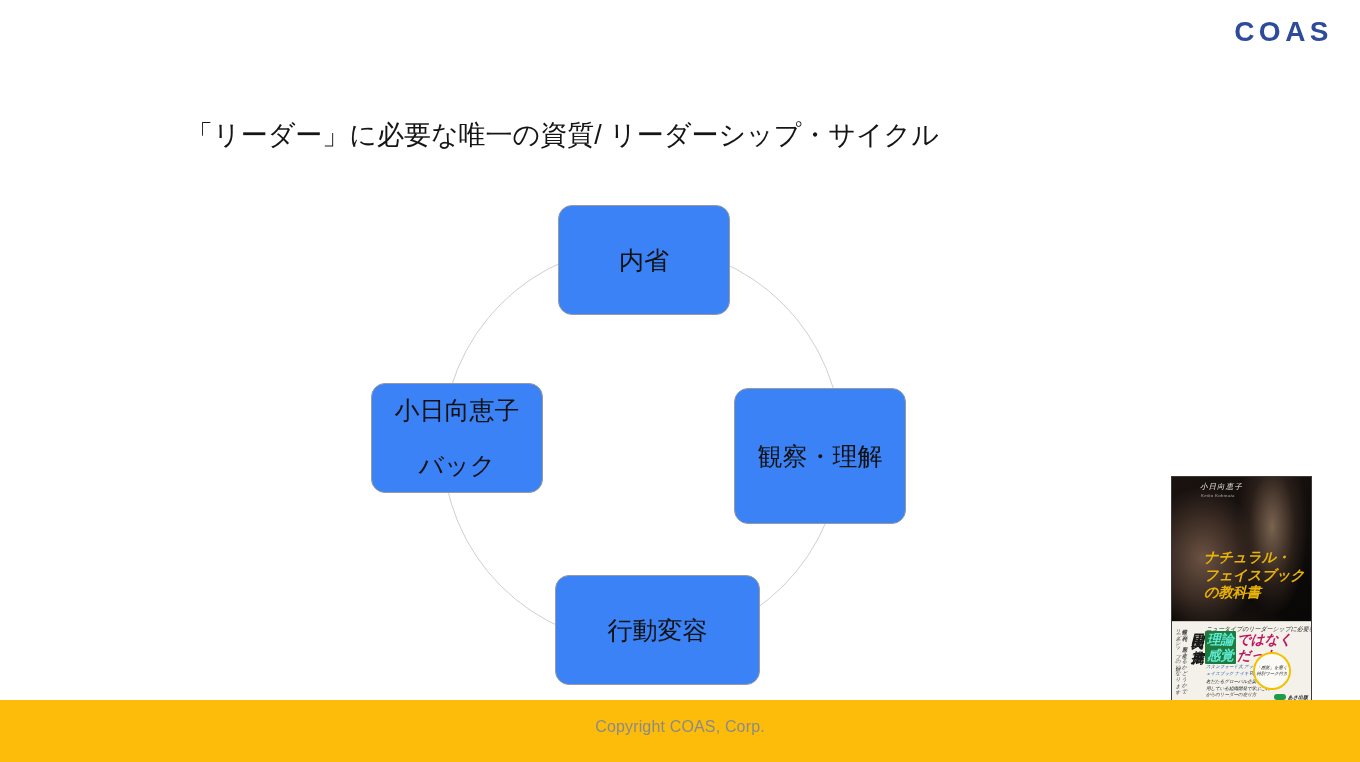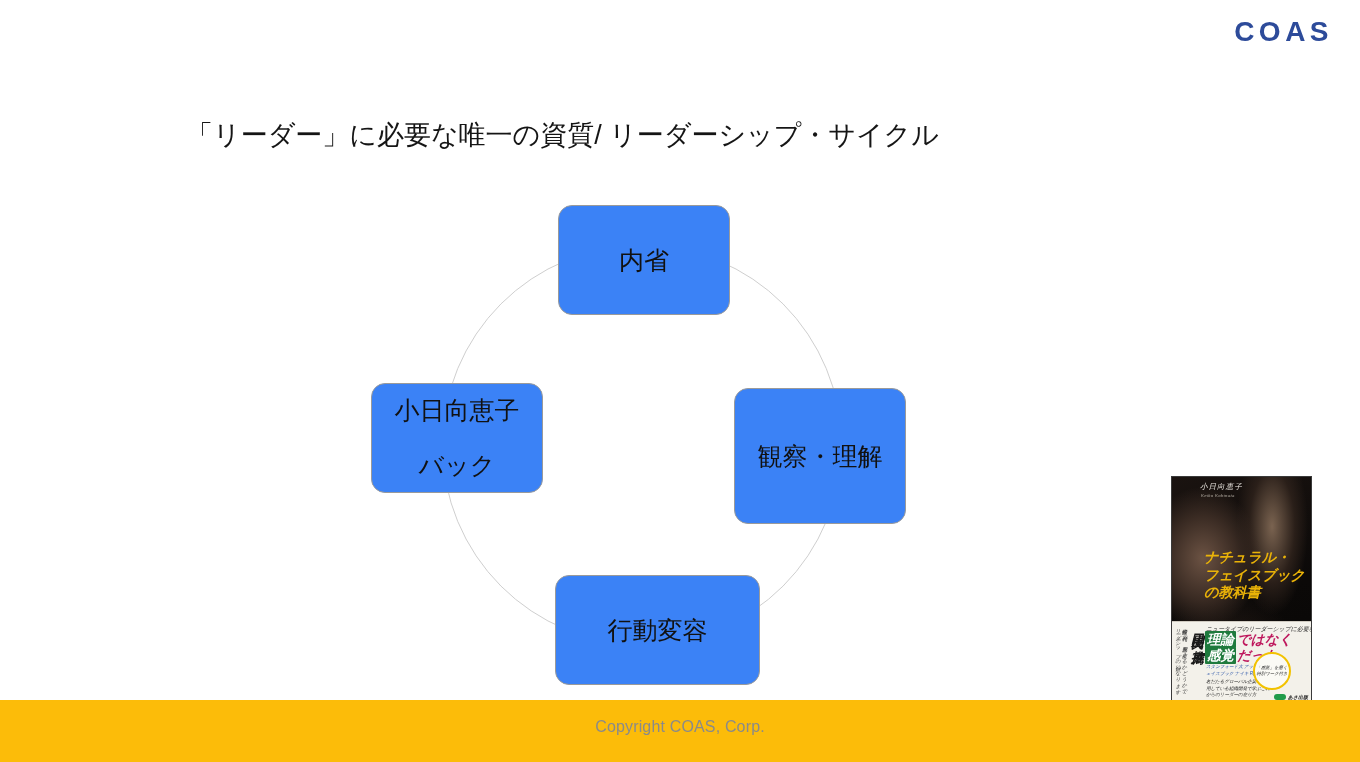--- a/index.html
+++ b/index.html
@@ -205,21 +205,21 @@
   .band-head-row {
     display: block;
     font-size: 13.5px;
     font-weight: 700;
     line-height: 1.0;
     margin-bottom: 2px;
     white-space: nowrap;
   }
   .hl {
     background: #1f7a3d;
-    color: #ffffff;
+    color: #5eead4;
     padding: 1px 2px;
     border-radius: 1px;
   }
   .pl {
     color: #be185d;
     padding: 0 1px;
   }
   .band-brands {
     position: absolute;
     left: 34px;

